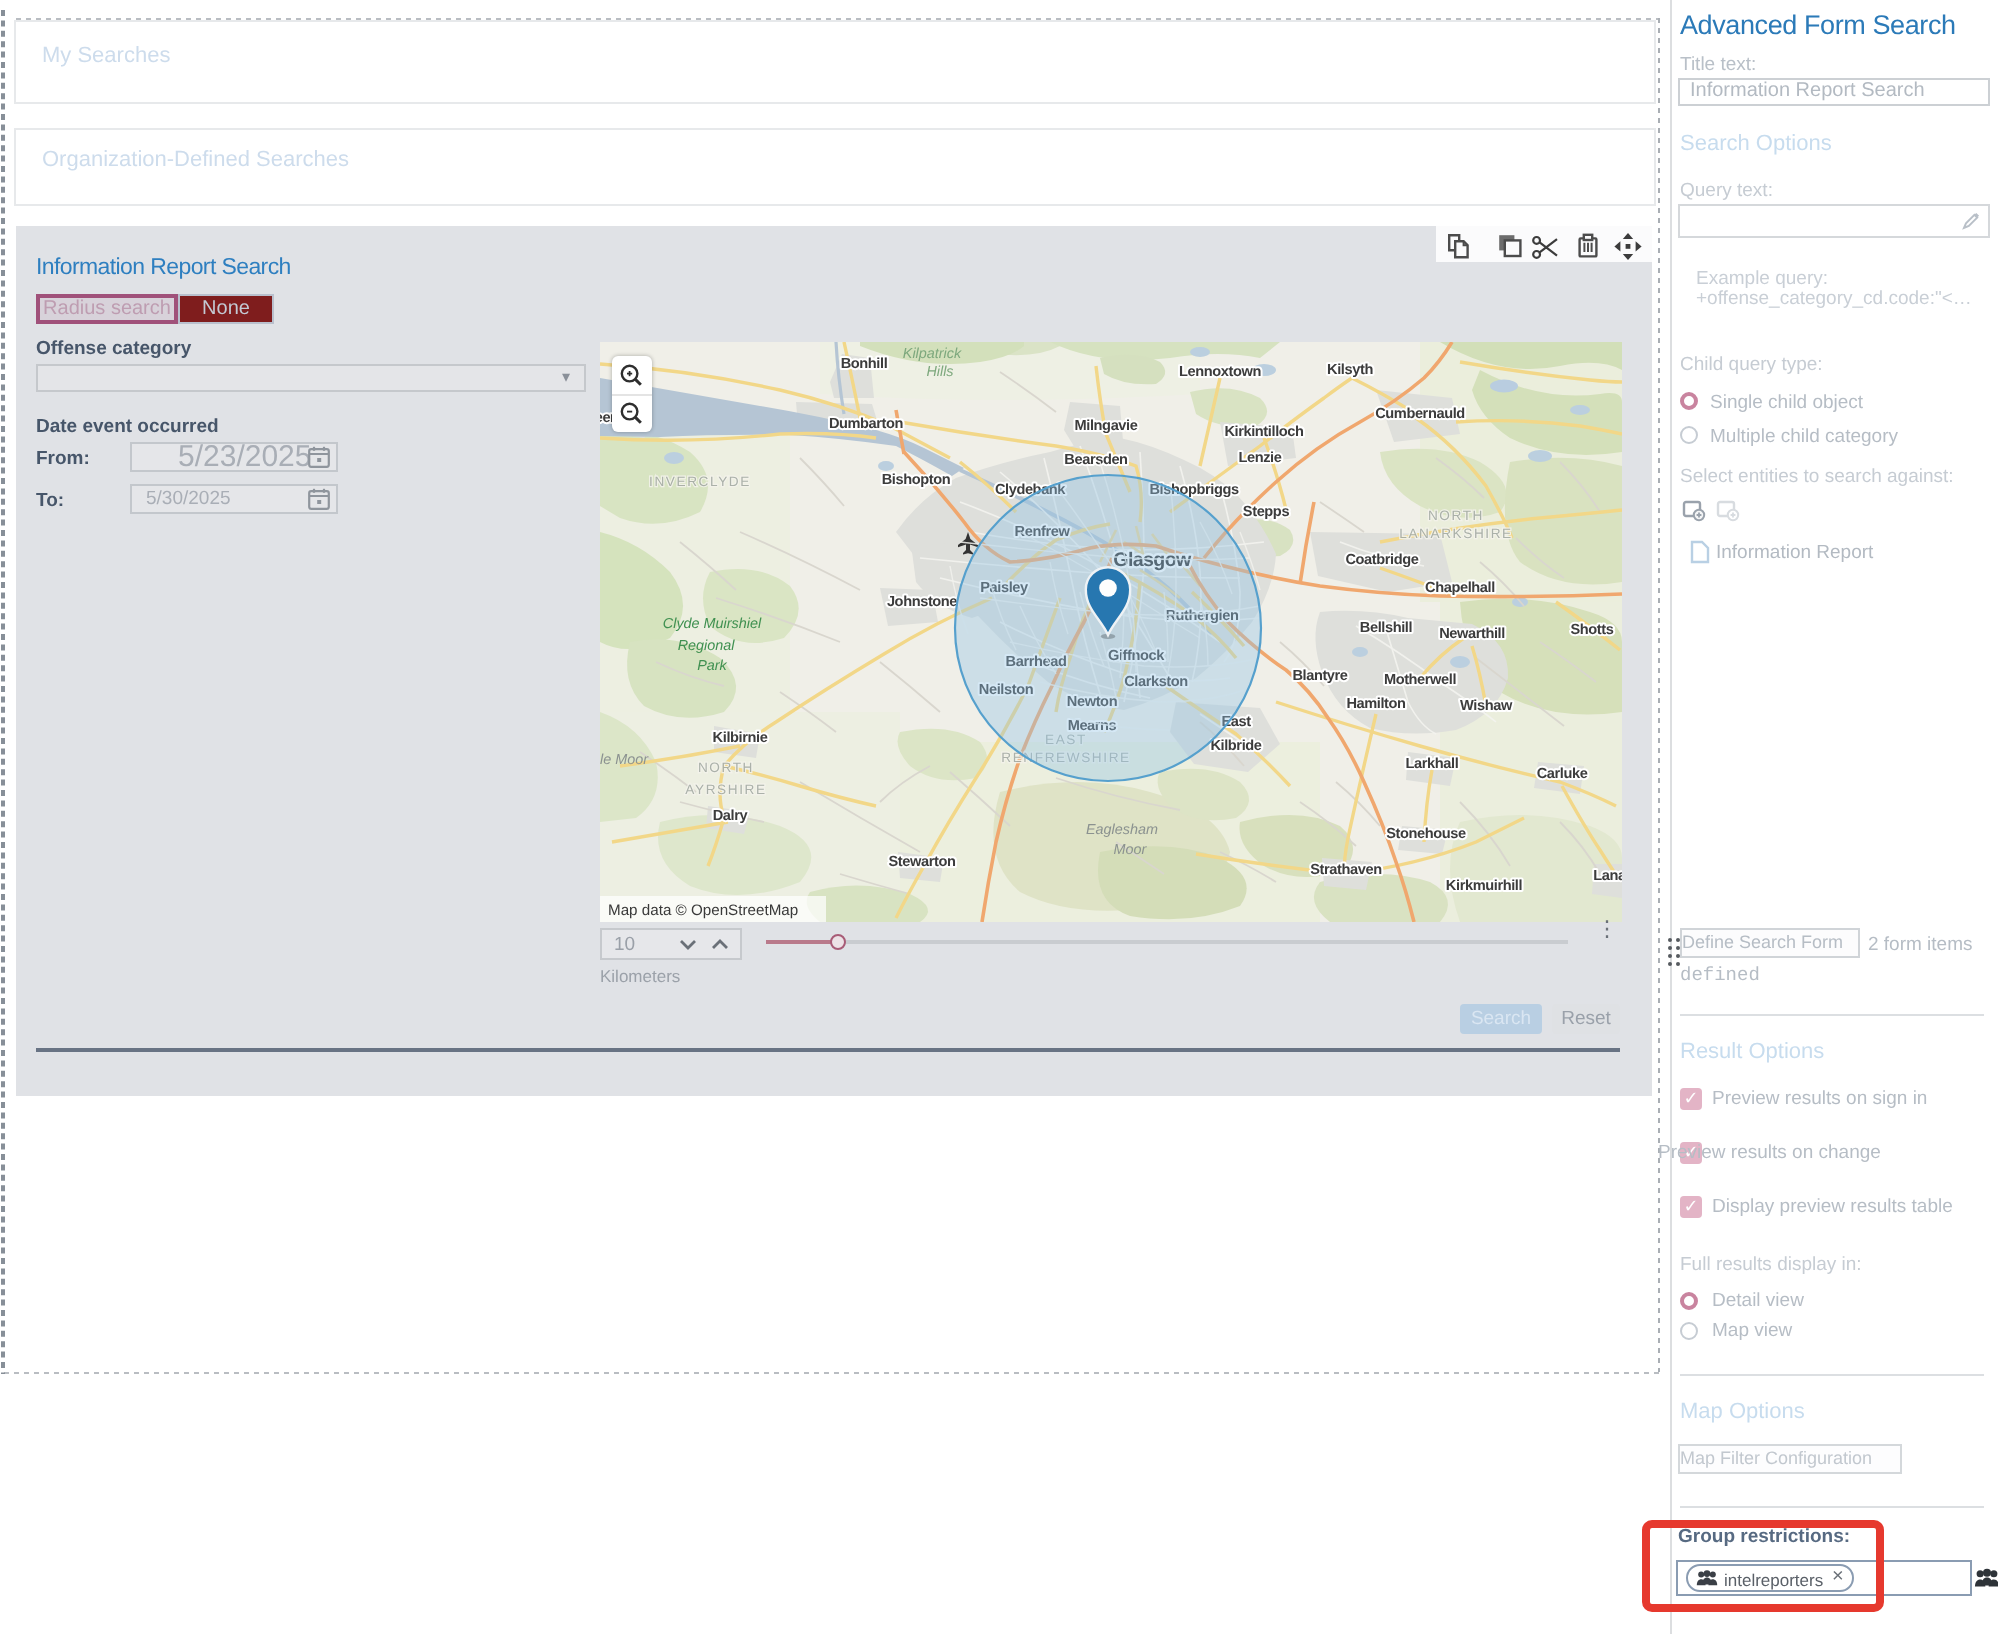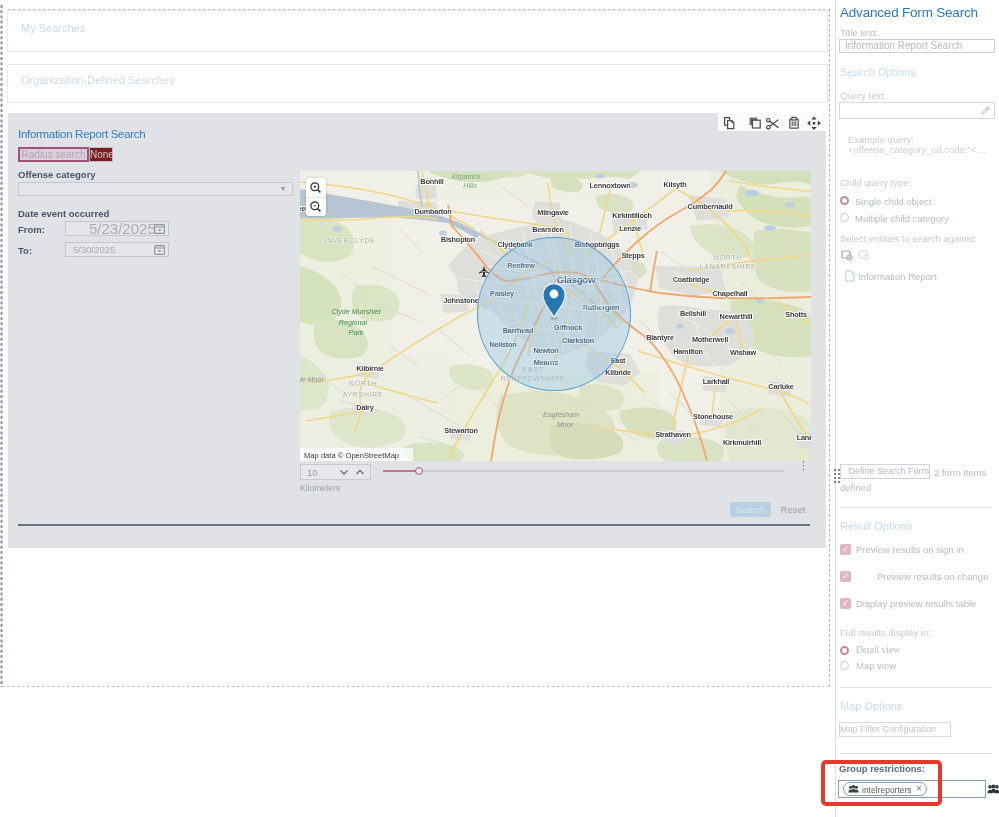--- a/index.html
+++ b/index.html
@@ -54,21 +54,21 @@
   <path d="M92 14 l2.6-3 h-5.2 z"></path>
   <path d="M85.2 7.2 l3-2.6 v5.2 z"></path>
   <path d="M98.8 7.2 l-3-2.6 v5.2 z"></path>
   <rect x="90.8" y="6" width="2.4" height="2.4"></rect>
 </g>
 </svg></div>
 
   <div class="abs" style="left:18px;top:128px;font-size:11.5px;letter-spacing:-0.3px;color:#2e7fc0;">Information Report Search</div>
 
   <div class="abs" style="left:18px;top:147px;width:71px;height:15px;border:2px solid #a0517a;background:#d8d2da;color:#be9db1;font-size:10px;text-align:center;line-height:11px;">Radius search</div>
-  <div class="abs" style="left:89px;top:147px;width:24px;height:15px;border:1px solid #b9c0cd;background:#7f1d1d;color:#c3c9d3;font-size:10px;text-align:center;line-height:13px;">None</div>
+  <div class="abs" style="left:89px;top:147px;width:48px;height:15px;border:1px solid #b9c0cd;background:#7f1d1d;color:#c3c9d3;font-size:10px;text-align:center;line-height:13px;">None</div>
 
   <div class="abs" style="left:18px;top:169px;font-size:9.5px;font-weight:bold;color:#47566a;">Offense category</div>
   <div class="abs" style="left:18px;top:182px;width:275px;height:14px;background:#e4e5e8;border:1px solid #c5c8cc;"></div>
   <div class="abs" style="left:281px;top:184px;font-size:8px;color:#8a9099;">▾</div>
 
   <div class="abs" style="left:18px;top:208px;font-size:9.5px;font-weight:bold;color:#47566a;">Date event occurred</div>
   <div class="abs" style="left:18px;top:224px;font-size:9.5px;font-weight:bold;color:#47566a;">From:</div>
   <div class="abs" style="left:65px;top:221px;width:104px;height:15px;background:#e5e6e9;border:1px solid #c3c7cc;color:#a9aeb6;font-size:15px;line-height:14px;padding-left:23px;">5/23/2025</div>
   <svg class="abs" style="left:154px;top:223px;" width="11" height="11" viewBox="0 0 11 11">
       <rect x="0.6" y="1.6" width="9.8" height="8.8" rx="1" fill="none" stroke="#8f959d" stroke-width="1.1"></rect>
@@ -431,37 +431,37 @@
         <circle cx="6" cy="2" r="1"></circle>
         <circle cx="2" cy="6" r="1"></circle>
         <circle cx="6" cy="6" r="1"></circle>
         <circle cx="2" cy="10" r="1"></circle>
         <circle cx="6" cy="10" r="1"></circle>
         <circle cx="2" cy="14" r="1"></circle>
         <circle cx="6" cy="14" r="1"></circle>
       </g>
   </svg>
 
-  <div class="abs" style="left:840px;top:464px;width:90px;height:15px;border:1px solid #d0d4d8;background:#fcfcfd;color:#b6bdc5;font-size:9px;text-align:right;line-height:13px;">Define Search Form</div>
+  <div class="abs" style="left:840px;top:464px;width:90px;height:15px;border:1px solid #d0d4d8;background:#fcfcfd;color:#b6bdc5;font-size:9px;text-align:left;line-height:13px;">Define Search Form</div>
   <div class="abs" style="left:934px;top:467px;font-size:9.5px;color:#b6bdc5;">2 form items</div>
-  <div class="abs" style="left:840px;top:482px;font-size:9.5px;color:#b6bdc5;">defined</div>
+  <div class="abs" style="left:840px;top:482px;font-size:9.5px;color:#b6bdc5;font-family:Liberation Mono, monospace;">defined</div>
 
   <div class="abs" style="left:840px;top:507px;width:152px;height:1px;background:#dcdfe2;"></div>
   <div class="abs" style="left:840px;top:520px;font-size:11px;color:#c7dcee;">Result Options</div>
 
   <div class="abs cbx" style="left:840px;top:544px;"></div>
   <div class="abs" style="left:856px;top:544px;font-size:9.5px;color:#b6bdc5;">Preview results on sign in</div>
   <div class="abs cbx" style="left:840px;top:571px;"></div>
-  <div class="abs" style="left:829px;top:571px;font-size:9.5px;color:#b6bdc5;margin-left:48px;">Preview results on change</div>
+  <div class="abs" style="left:829px;top:571px;font-size:9.5px;color:#b6bdc5;">Preview results on change</div>
   <div class="abs cbx" style="left:840px;top:598px;"></div>
   <div class="abs" style="left:856px;top:598px;font-size:9.5px;color:#b6bdc5;">Display preview results table</div>
 
   <div class="abs" style="left:840px;top:627px;font-size:9.5px;color:#c6ccd3;">Full results display in:</div>
   <div class="abs" style="left:840px;top:646px;width:9px;height:9px;border-radius:50%;border:2.5px solid #c9849f;background:#fff;"></div>
-  <div class="abs" style="left:856px;top:645px;font-size:9.5px;color:#b6bdc5;font-family:Liberation Serif, serif;">Detail view</div>
+  <div class="abs" style="left:856px;top:645px;font-size:9.5px;color:#b6bdc5;">Detail view</div>
   <div class="abs" style="left:840px;top:661px;width:9px;height:9px;border-radius:50%;border:1px solid #c6ccd3;background:#fff;"></div>
   <div class="abs" style="left:856px;top:660px;font-size:9.5px;color:#b6bdc5;">Map view</div>
 
   <div class="abs" style="left:840px;top:687px;width:152px;height:1px;background:#dcdfe2;"></div>
   <div class="abs" style="left:840px;top:700px;font-size:11px;color:#c7dcee;">Map Options</div>
   <div class="abs" style="left:839px;top:722px;width:112px;height:15px;border:1px solid #d4d8db;background:#fdfdfe;color:#c2c8cf;font-size:9px;line-height:13px;">Map Filter Configuration</div>
 
   <div class="abs" style="left:840px;top:753px;width:152px;height:1px;background:#dcdfe2;"></div>
 
   <div class="abs" style="left:839px;top:763px;font-size:9.5px;font-weight:bold;color:#576a82;">Group restrictions:</div>

